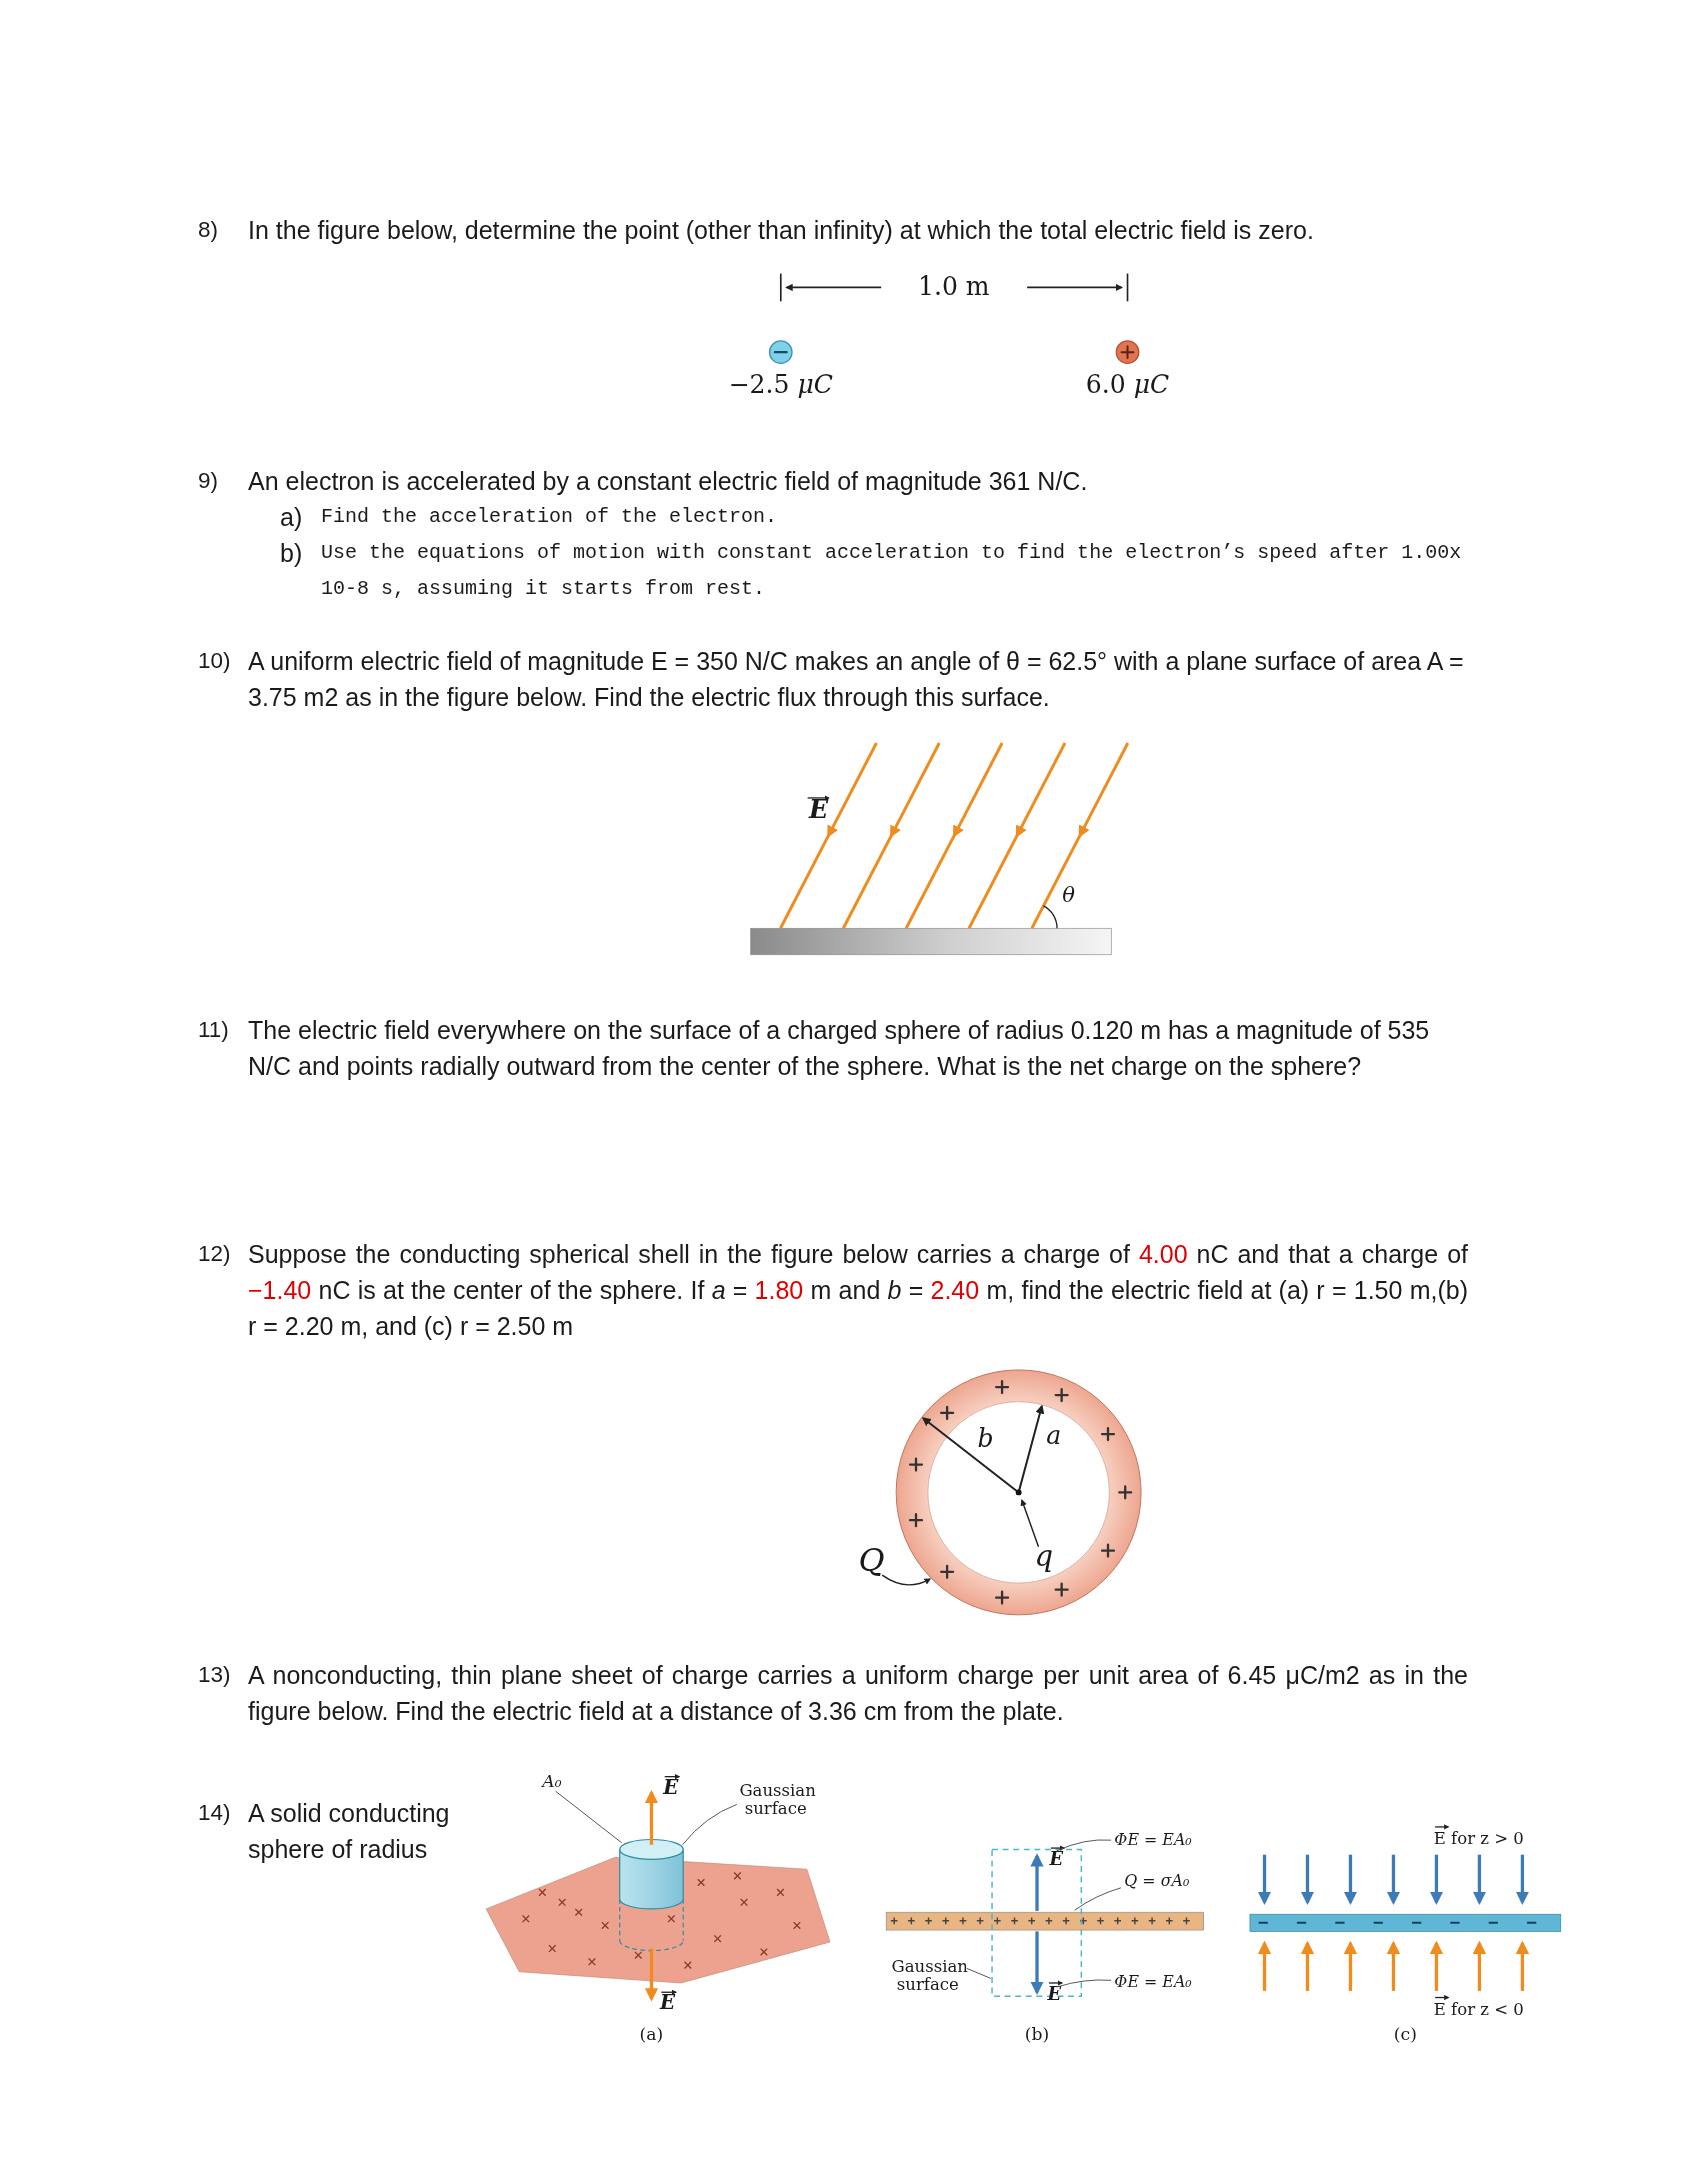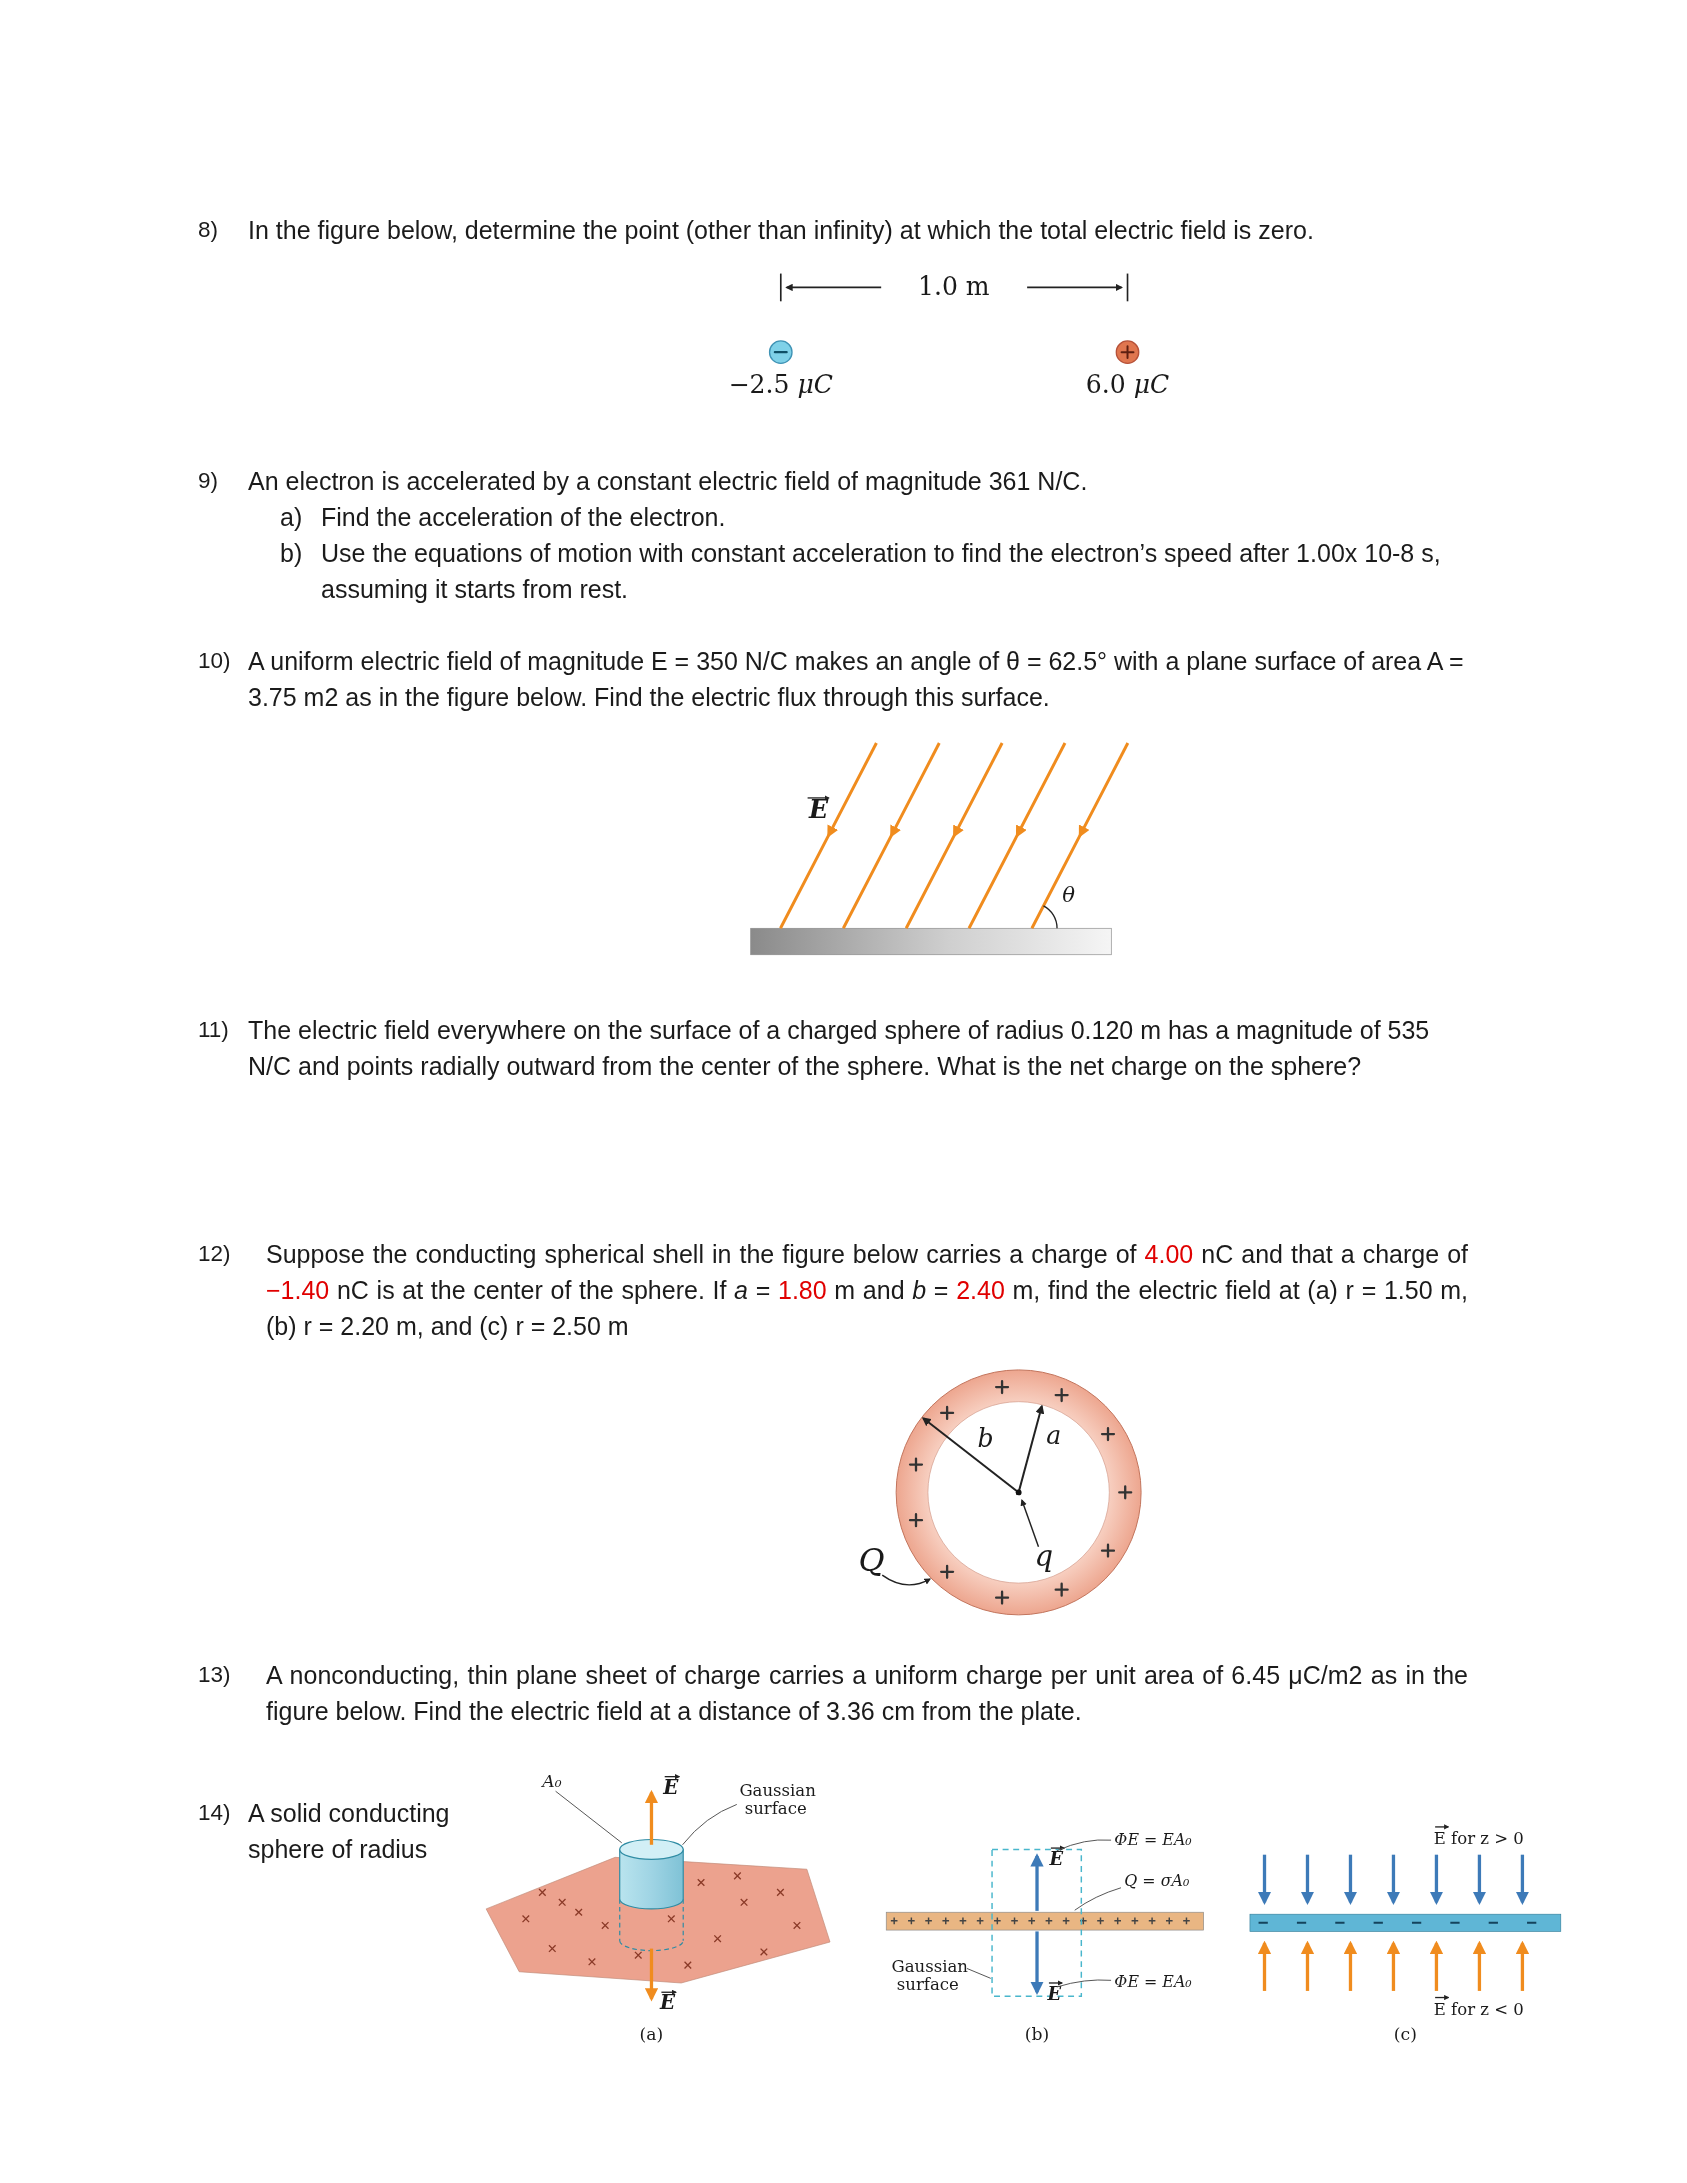--- a/index.html
+++ b/index.html
@@ -3,24 +3,24 @@
 <meta charset="utf-8">
 <style>
   * { margin:0; padding:0; box-sizing:border-box; }
   html,body { width:1687px; height:2183px; }
   body { background:#ffffff; font-family:"Liberation Sans", sans-serif; color:#1b1b1b; position:relative; }
   .page { position:absolute; inset:0; background:#fff; overflow:hidden; }
 
   .prob { position:absolute; left:198px; width:1270px; display:flex; align-items:flex-start; }
   .pnum { flex:0 0 50px; font-size:22.5px; line-height:36px; }
   .ptext { flex:1; font-size:25px; line-height:36px; }
-  .just { text-align:justify;margin-left:18px; }
+  .just { text-align:justify; }
   .sub { display:flex; padding-left:32px; }
   .snum { flex:0 0 41px; font-size:25px; line-height:36px; }
-  .stext { flex:1; font-size:25px; line-height:36px; }
+  .stext { flex:1; font-size:20px; line-height:36px;font-family:Liberation Mono, monospace; }
   .red { color:var(--red-text); }
   .itl { font-style:italic; }
 
   figure.fig { position:absolute; }
 
   
   .figtext { font-family:"DejaVu Serif", serif; fill:#1a1a1a; }
   .bold { font-weight:bold; }
   .it { font-style:italic; }
 

